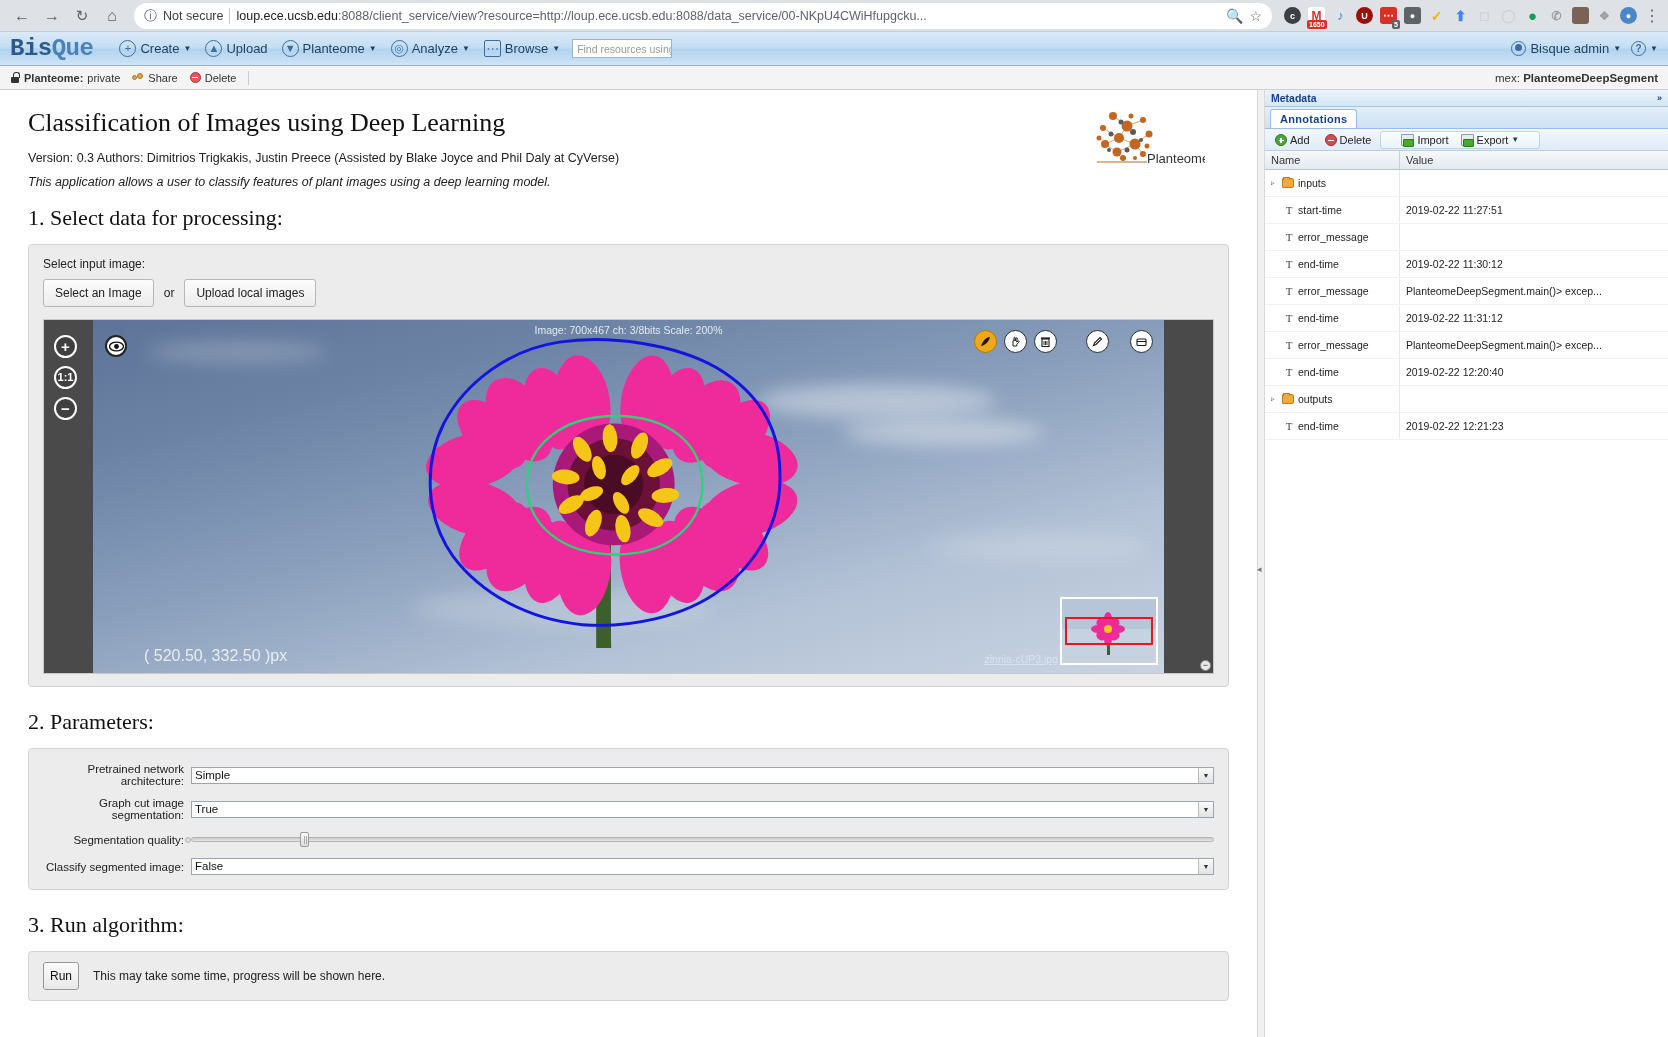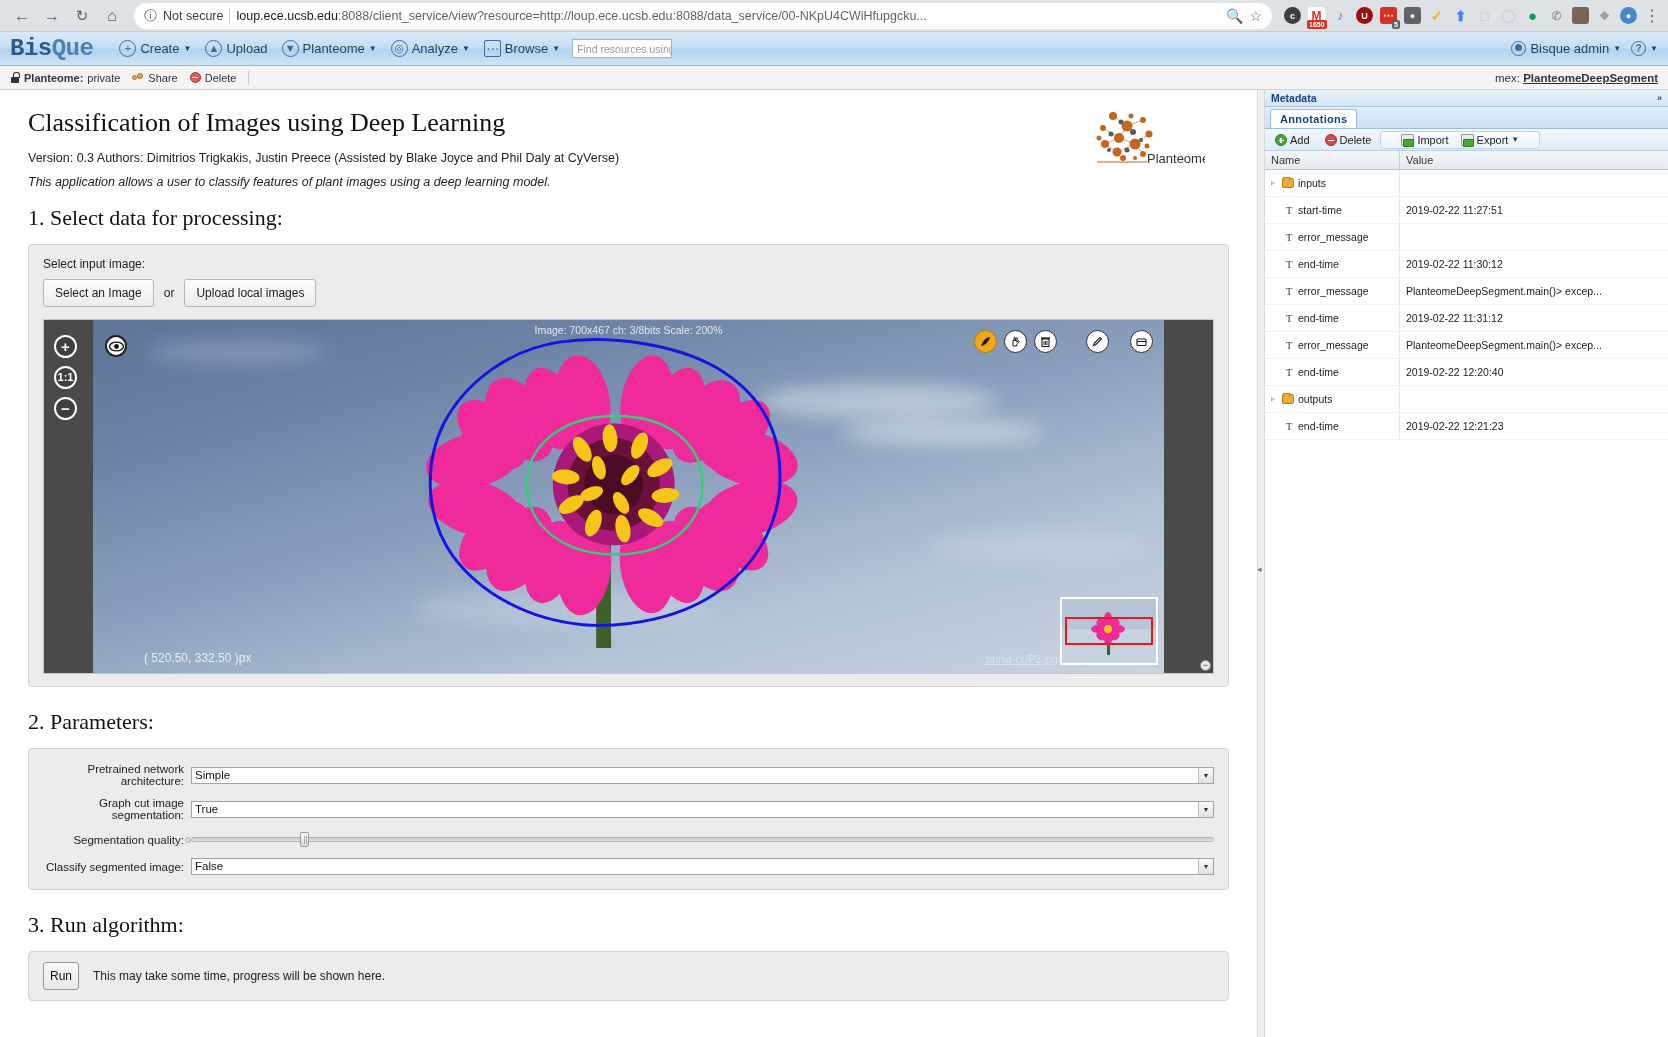--- a/index.html
+++ b/index.html
@@ -119,21 +119,21 @@
   .del-ico {
     width: 11px; height: 11px; border-radius: 50%; background: #e05a5a;
     border: 1px solid #b03030; display: flex; align-items: center;
     justify-content: center; flex: none;
   }
   .del-ico::after { content:''; width:6px; height:1.8px; background:#fff; }
   .tool-sep { width: 1px; height: 14px; background: #ccc; }
   .tool-right {
     margin-left: auto; font-size: 11.5px; color: #333;
   }
-  .tool-right b { font-weight: bold; text-decoration: underline; }
+  .tool-right b { font-weight: bold; }
 
   
   .body-wrap { display: flex; height: calc(1037px - 32px - 34px - 24px); }
   .main-col { width: 1257px; overflow: hidden; position: relative; background: #fff; }
   .splitter {
     width: 8px; background: #f0f0f0; border-left: 1px solid #d8d8d8;
     border-right: 1px solid #d8d8d8; position: relative;
   }
   .splitter::after {
     content: '\25C2'; position: absolute; top: 50%; left: -1px;
@@ -208,21 +208,21 @@
   .viewer-tools {
     position: absolute; right: 60px; top: 10px; display: flex; gap: 7px; z-index: 6;
   }
   .vt {
     width: 23px; height: 23px; border-radius: 50%; background: #fff;
     border: 1.5px solid #2b2b2b; display: flex; align-items: center;
     justify-content: center; cursor: pointer;
   }
   .vt-active { background: #f0a818; border-color: #b07a08; }
   .coords {
-    position: absolute; left: 100px; bottom: 8px; font-size: 12px;
+    position: absolute; left: 100px; bottom: 8px; font-size: 16px;
     color: #e9edf3; z-index: 6; white-space: nowrap;
   }
   .fname {
     position: absolute; right: 155px; bottom: 8px; font-size: 10.5px;
     color: #d8e2f0; text-decoration: underline; z-index: 6; cursor: pointer;
   }
   .thumbnav {
     position: absolute; right: 55px; bottom: 8px; width: 98px; height: 68px;
     background: #b9c6d8; border: 2px solid #fff; z-index: 7; overflow: hidden;
   }

